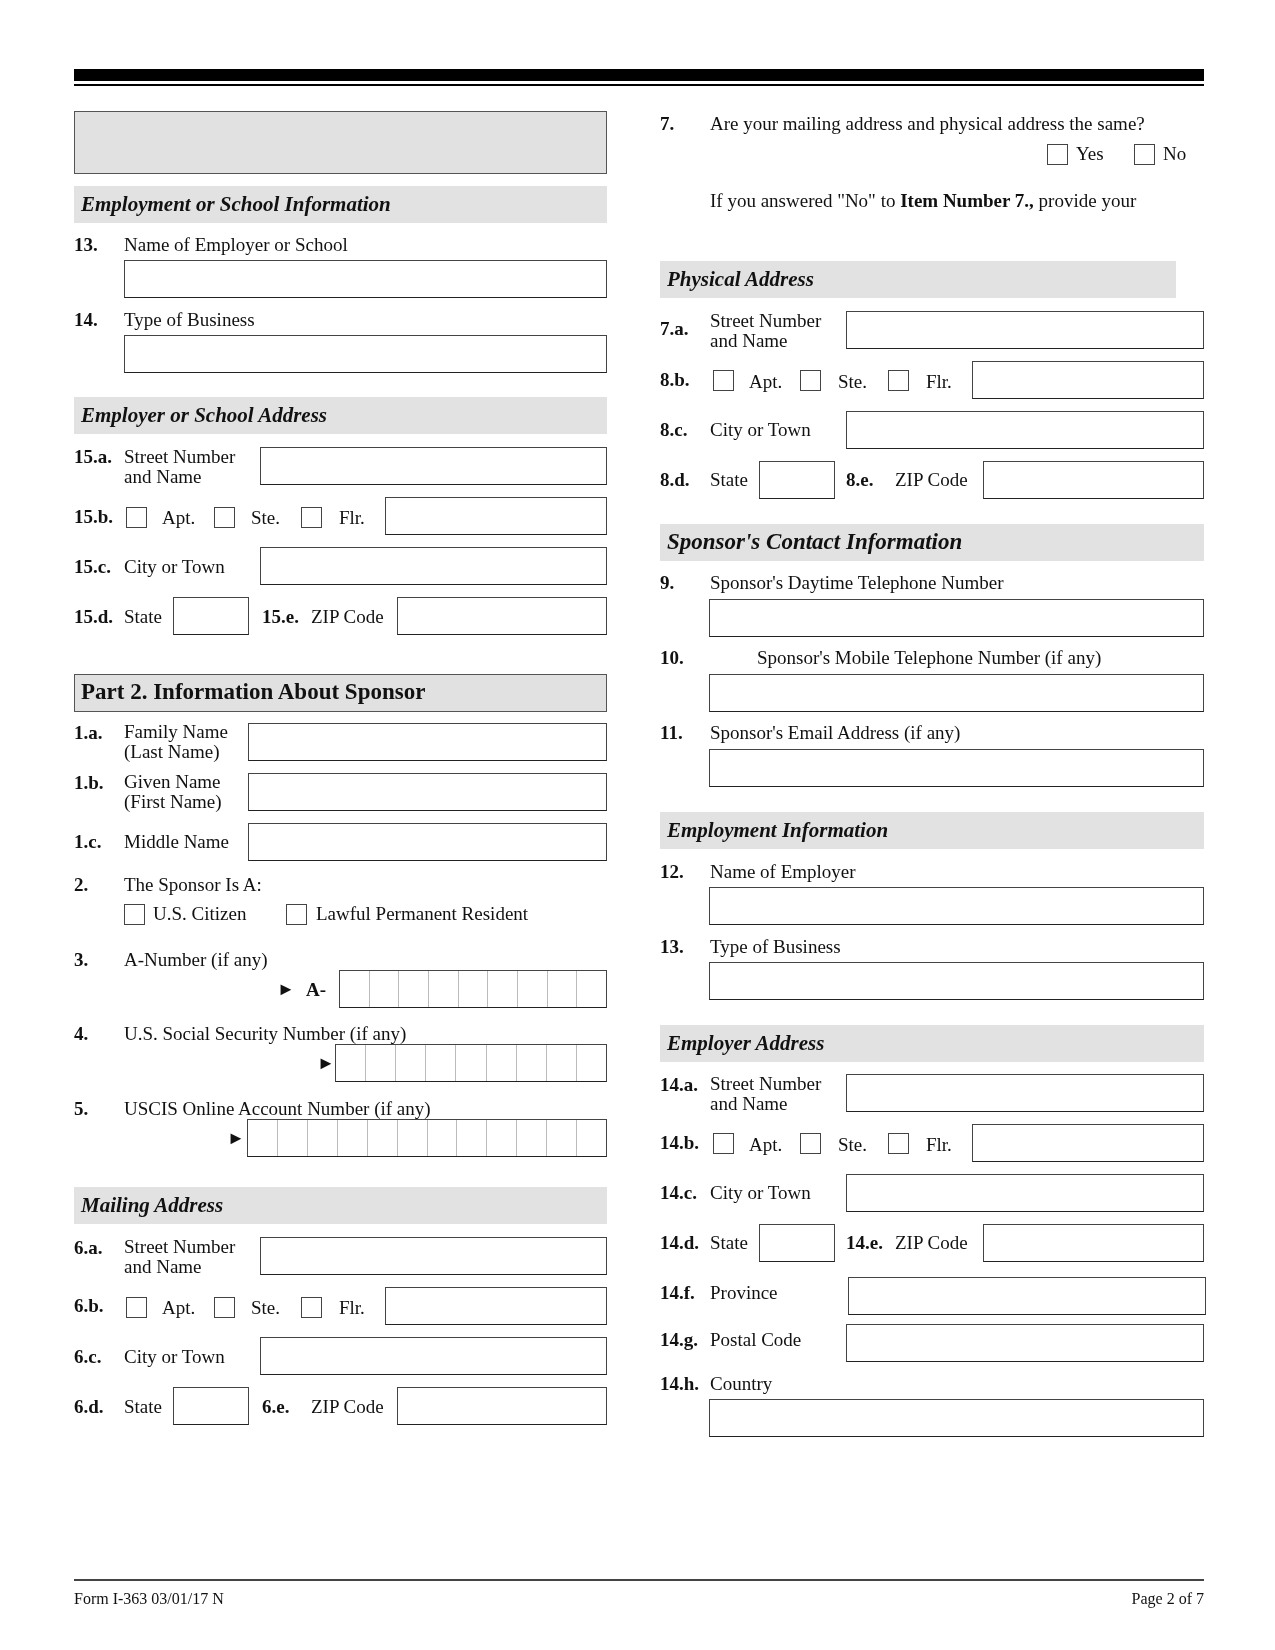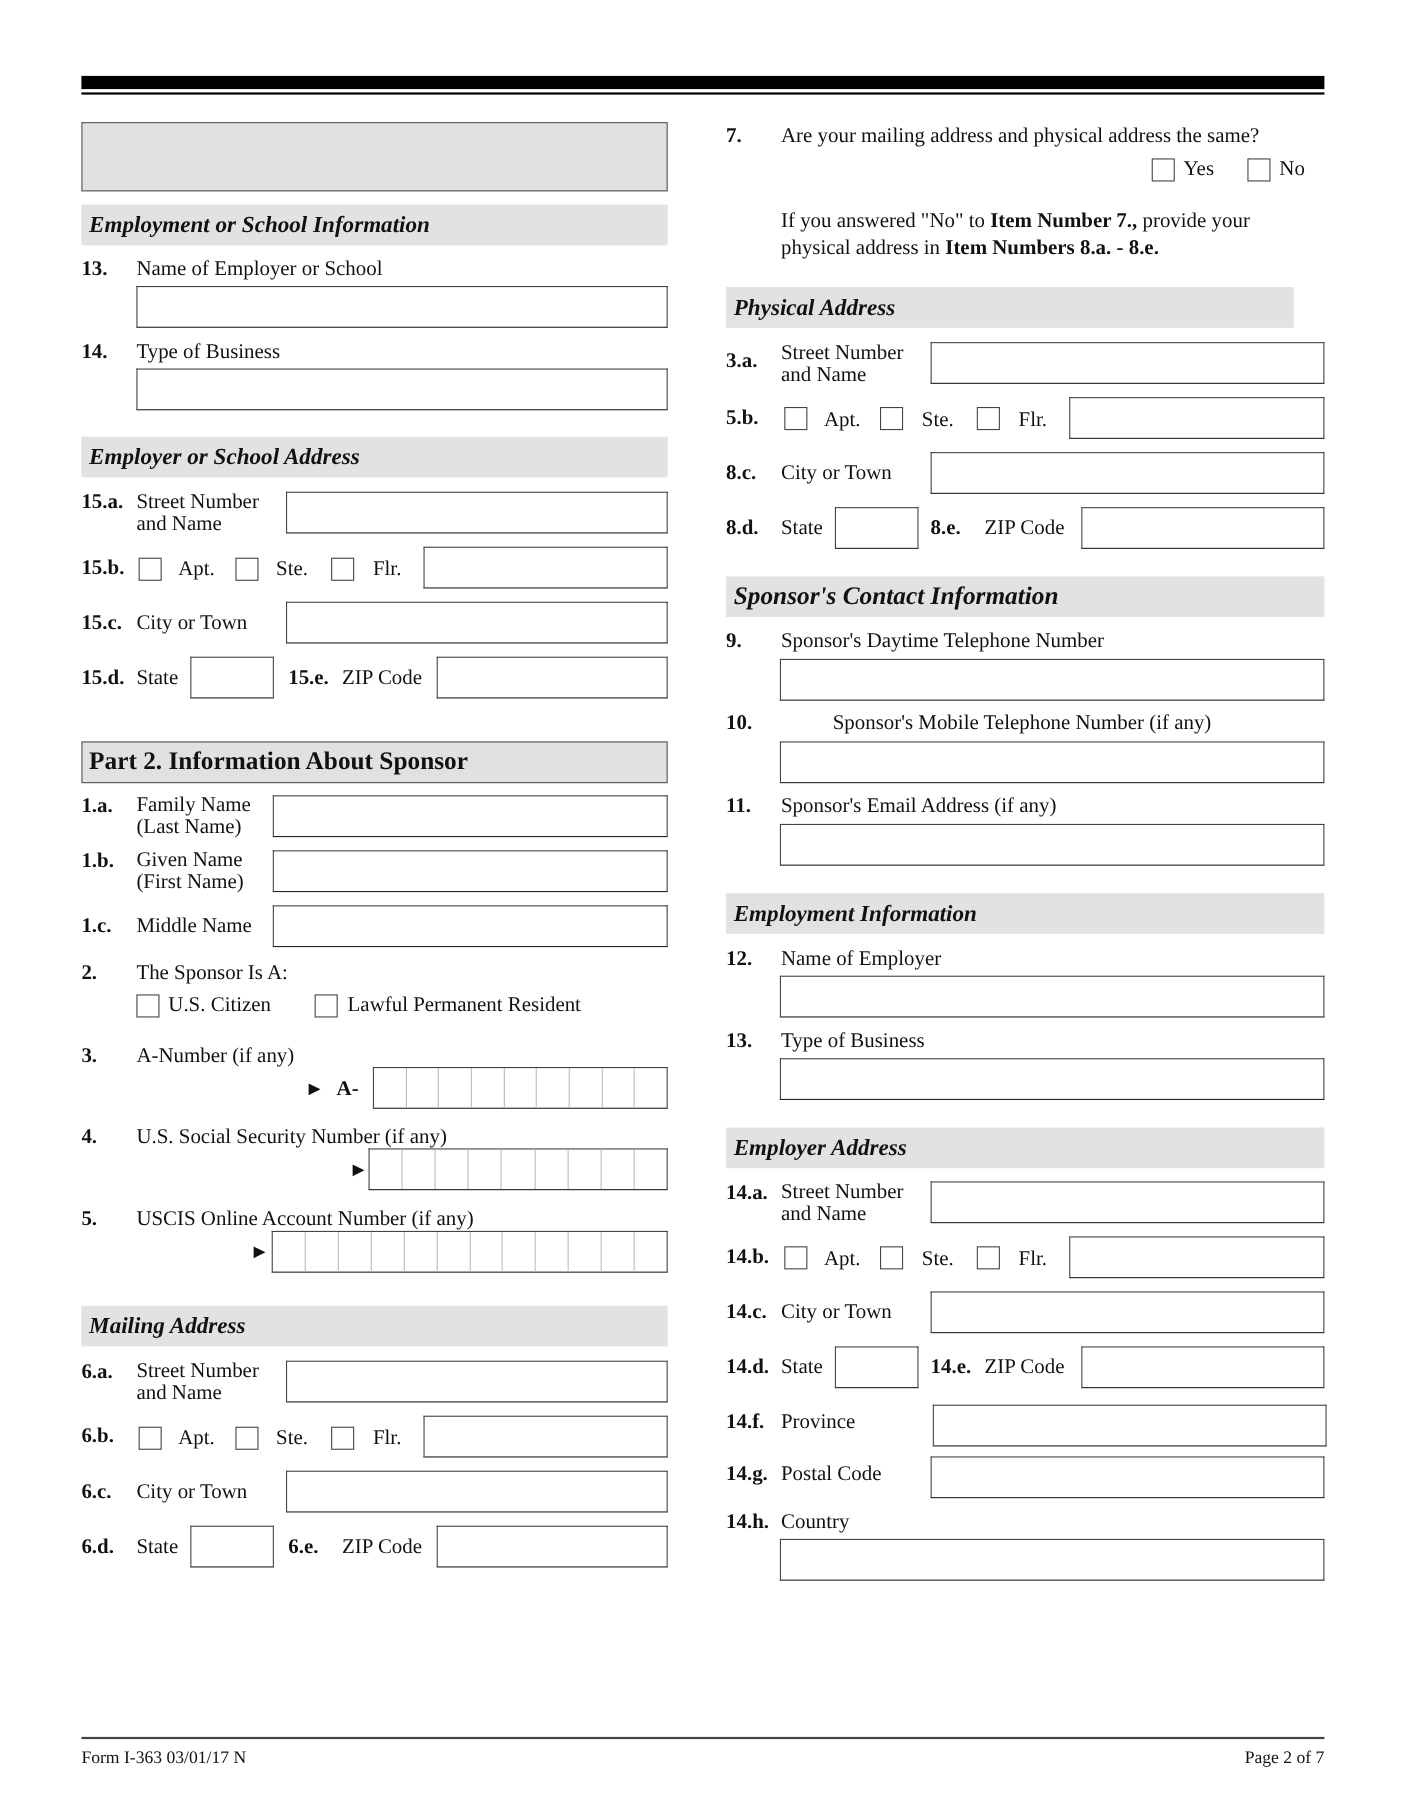--- a/index.html
+++ b/index.html
@@ -181,33 +181,32 @@
 
 <span class="abs num" style="left:660px; top:113px;">7.</span>
 <span class="abs lbl" style="left:710px; top:113px;">Are your mailing address and physical address the same?</span>
 <div class="abs chk" style="left:1047px; top:144px;"></div>
 <span class="abs lbl" style="left:1076px; top:143px;">Yes</span>
 <div class="abs chk" style="left:1134px; top:144px;"></div>
 <span class="abs lbl" style="left:1163px; top:143px;">No</span>
 
 <div class="abs lbl" style="left:710px; top:188px; line-height:25px;">
   <div><span>If you answered "No" to </span><span class="b">Item Number 7.,</span><span> provide your</span></div>
-  <div><span>physical address in </span><span class="b">Item Numbers 8.a. - 8.e.</span></div>
 </div>
 
 <div class="abs sec-header" style="left:660px; top:261px; width:516px;">Physical Address</div>
 
-<span class="abs num" style="left:660px; top:318px;">3.a.</span>
+<span class="abs num" style="left:660px; top:318px;">7.a.</span>
 <div class="abs lbl2" style="left:710px; top:311px;">
   <div>Street Number</div>
   <div>and Name</div>
 </div>
 <input class="abs box" style="left: 846px; top: 311px; width: 358px; height: 38px;" value="">
 
-<span class="abs num" style="left:660px; top:369px;">5.b.</span>
+<span class="abs num" style="left:660px; top:369px;">8.b.</span>
 <div class="abs chk" style="left:713px; top:370px;"></div>
 <span class="abs lbl" style="left:749px; top:371px;">Apt.</span>
 <div class="abs chk" style="left:800px; top:370px;"></div>
 <span class="abs lbl" style="left:838px; top:371px;">Ste.</span>
 <div class="abs chk" style="left:888px; top:370px;"></div>
 <span class="abs lbl" style="left:926px; top:371px;">Flr.</span>
 <input class="abs box" style="left: 972px; top: 361px; width: 232px; height: 38px;" value="">
 
 <span class="abs num" style="left:660px; top:419px;">8.c.</span>
 <span class="abs lbl" style="left:710px; top:419px;">City or Town</span>

